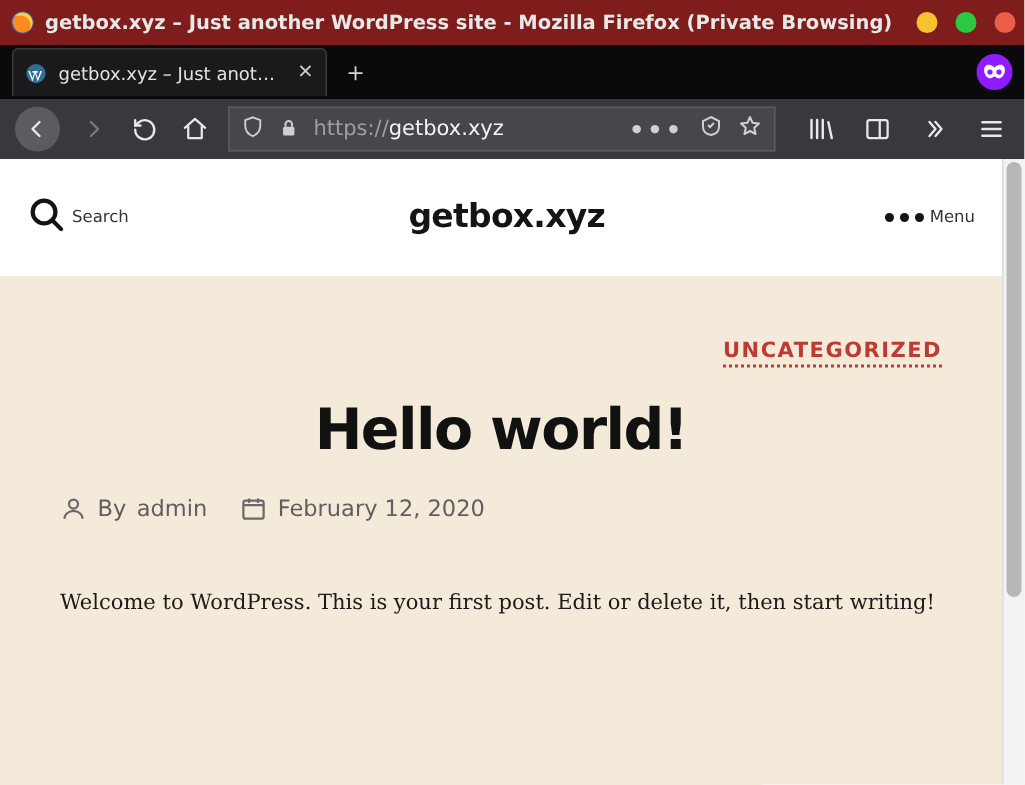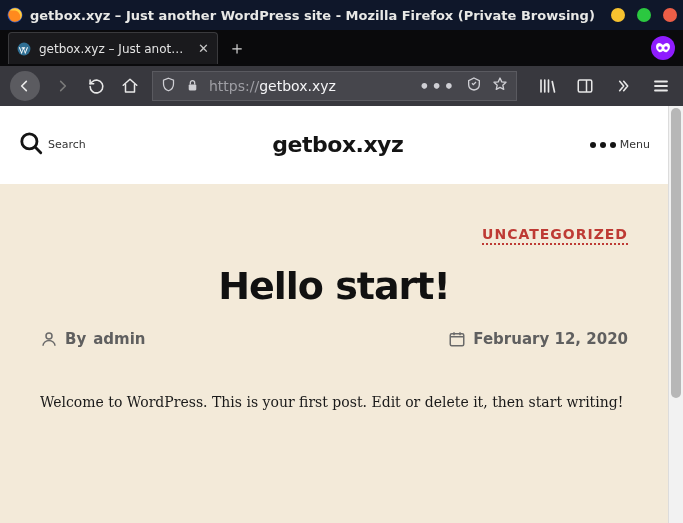--- a/index.html
+++ b/index.html
@@ -1,20 +1,20 @@
 <!DOCTYPE html>
 <html><head>
 <meta charset="utf-8">
 <style>
   * { box-sizing: border-box; margin: 0; padding: 0; }
   html, body { width: 683px; height: 523px; font-family: "DejaVu Sans", Arial, sans-serif; overflow: hidden; }
 
   
   .titlebar {
-    height: 30px; background: #0f172a; color: #d8d8d8;
+    height: 30px; background: #7f1d1d; color: #d8d8d8;
     display: flex; align-items: center; padding: 0 6px; gap: 6px;
     font-size: 13px;
   }
   .titlebar .app-icon {
     width: 18px; height: 18px; display:flex; align-items:center; justify-content:center;
   }
   .titlebar .title { flex: 1; font-weight: 700; color:#e8e8e6; white-space: nowrap; overflow:hidden; text-overflow: ellipsis;}
   .win-btn { width:14px; height:14px; border-radius:50%; margin-left:6px; }
   .win-min { background:#f7c22f; }
   .win-max { background:#2bc840; }
@@ -90,22 +90,22 @@
   .wp-category{
     text-align:right; font-size:14px; font-weight:700; letter-spacing:1px;
     color:#be3a34;
   }
   .wp-category a{color:#be3a34; text-decoration:none; border-bottom:2px dotted #be3a34; padding-bottom:1px;}
   .wp-h1{
     text-align:center; font-weight:900; font-size:38px; color:#111; margin-top:22px;
     letter-spacing:-1px;
   }
   .wp-meta{
-    display:flex; align-items:center; justify-content:space-between; gap:22px;
-    margin-top:22px; color:#5f5f5f; font-size:15px;font-weight:bold;
+    display:flex; align-items:center; justify-content:flex-start; gap:22px;
+    margin-top:22px; color:#5f5f5f; font-size:15px;
   }
   .wp-meta .grp{display:flex;align-items:center;gap:7px;}
   .wp-meta svg{display:block}
   .wp-meta a{color:#5f5f5f;text-decoration:none;}
   .wp-content{
     margin-top:44px; color:#1a1a1a; font-family:"DejaVu Serif","Liberation Serif",Georgia,serif;
     font-size:14px; line-height:1.55;
   }
 </style>
 </head>
@@ -246,21 +246,21 @@
             <span></span>
           </span>
         <span class="lbl">Menu</span>
       </div>
     </div>
 
     <div class="wp-body">
       <div class="wp-category">
         <a href="#">UNCATEGORIZED</a>
       </div>
-      <h1 class="wp-h1">Hello start!</h1>
+      <h1 class="wp-h1">Hello world!</h1>
       <div class="wp-meta">
         <span class="grp">
           <span>
             <svg width="18" height="18" viewBox="0 0 24 24" fill="none" stroke="#6a6a6a" stroke-width="2">
                 <circle cx="12" cy="8" r="4"></circle>
                 <path d="M4 21c0-4 4-7 8-7s8 3 8 7"></path>
               </svg>
           </span>
           <span>By</span>
           <a href="#">admin</a>

